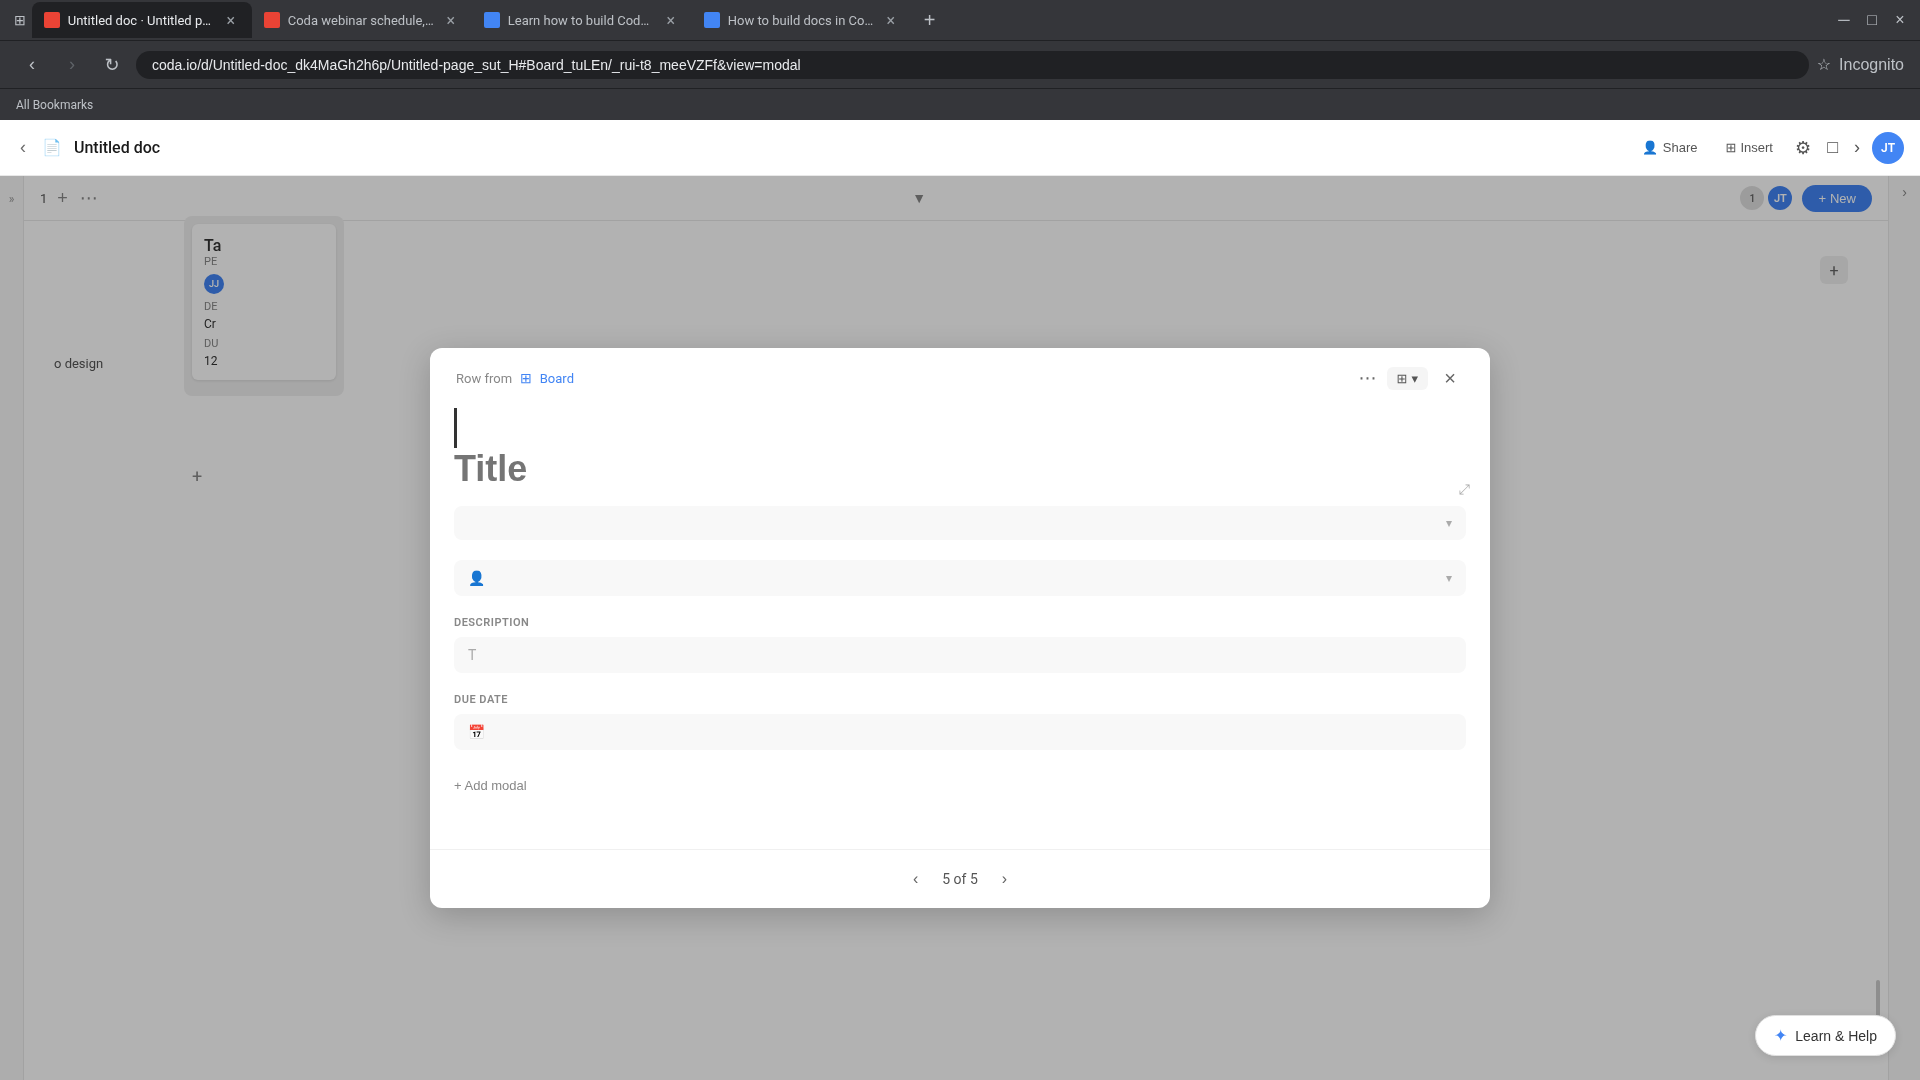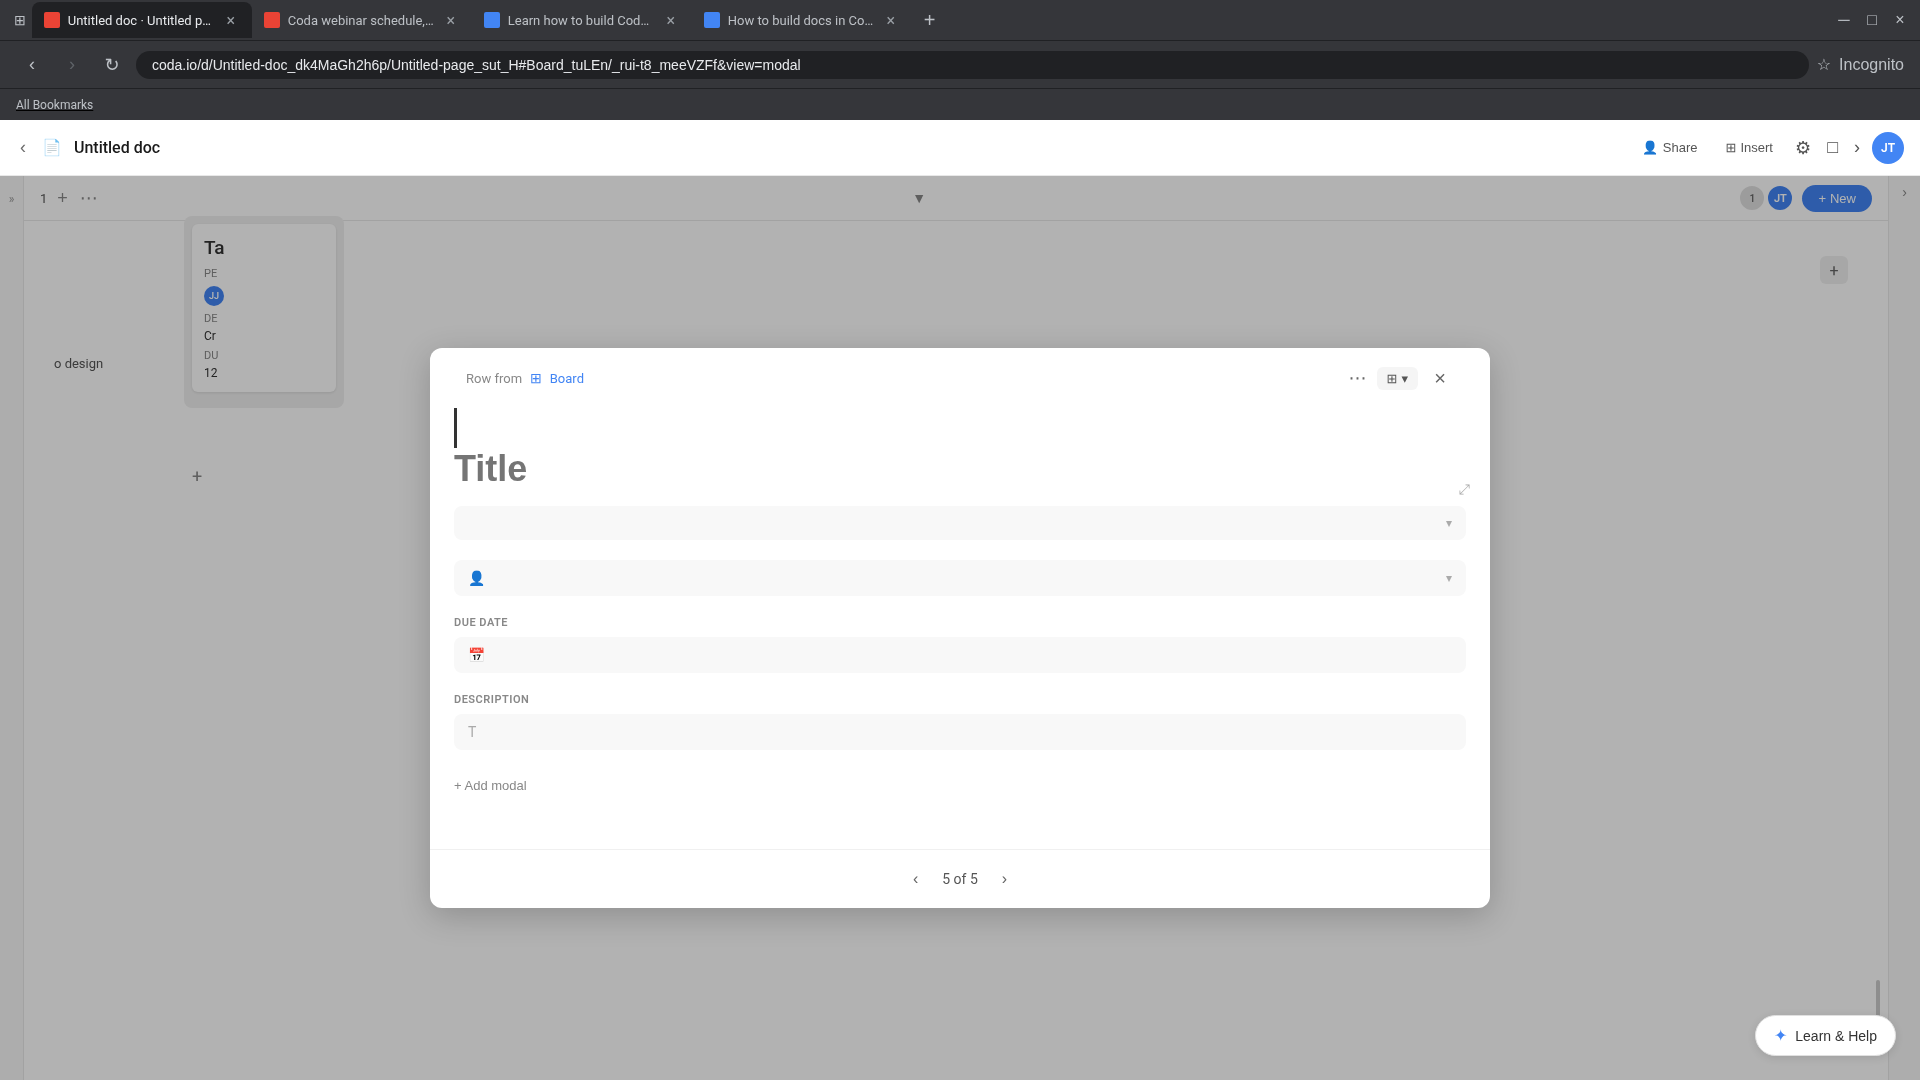--- a/index.html
+++ b/index.html
@@ -23,21 +23,21 @@
     .window-controls { margin-left: auto; display: flex; align-items: center; gap: 4px; }
     .win-btn { width: 24px; height: 24px; border: none; background: none; color: #bdc1c6; cursor: pointer; font-size: 16px; display: flex; align-items: center; justify-content: center; }
 
     
     .address-bar { display: flex; align-items: center; background: #35363a; height: 48px; padding: 0 16px; gap: 8px; border-top: 1px solid #202124; }
     .nav-btn { background: none; border: none; color: #bdc1c6; cursor: pointer; font-size: 18px; padding: 4px; border-radius: 50%; width: 32px; height: 32px; display: flex; align-items: center; justify-content: center; }
     .nav-btn:disabled { color: #5f6368; cursor: default; }
     .address-input { flex: 1; background: #202124; border: none; border-radius: 20px; color: #e8eaed; font-size: 14px; padding: 6px 16px; outline: none; }
     .address-right { display: flex; align-items: center; gap: 8px; }
     .bookmark-btn, .profile-btn, .incognito-btn { background: none; border: none; color: #bdc1c6; cursor: pointer; font-size: 16px; display: flex; align-items: center; gap: 4px; }
-    .bookmarks-bar { background: #35363a; height: 32px; padding: 0 16px; display: flex; align-items: center; gap: 8px; border-top: 1px solid #202124; text-decoration: underline; }
+    .bookmarks-bar { background: #35363a; height: 32px; padding: 0 16px; display: flex; align-items: center; gap: 8px; border-top: 1px solid #202124; }
     .bookmarks-bar-item { color: #bdc1c6; font-size: 12px; display: flex; align-items: center; gap: 4px; cursor: pointer; }
 
     
     .app-area { flex: 1; background: #ffffff; display: flex; flex-direction: column; position: relative; }
 
     
     .app-topbar { display: flex; align-items: center; height: 56px; padding: 0 16px; border-bottom: 1px solid #e8e8e8; gap: 12px; flex-shrink: 0; }
     .back-btn { background: none; border: none; color: #6c6c6c; cursor: pointer; font-size: 18px; padding: 4px; border-radius: 4px; }
     .doc-icon { color: #6c6c6c; font-size: 16px; }
     .doc-title { font-size: 16px; color: #1a1a1a; font-weight: 500; }
@@ -72,21 +72,21 @@
     .filter-btn { background: none; border: none; color: #888; cursor: pointer; font-size: 14px; display: flex; align-items: center; gap: 4px; margin-left: auto; }
     .new-btn { background: #4285f4; color: white; border: none; border-radius: 20px; padding: 6px 16px; font-size: 13px; cursor: pointer; display: flex; align-items: center; gap: 4px; }
     .board-user-avatars { display: flex; align-items: center; }
     .board-avatar { width: 28px; height: 28px; border-radius: 50%; color: white; font-size: 11px; font-weight: 600; display: flex; align-items: center; justify-content: center; border: 2px solid white; }
 
     
     .modal-overlay { position: absolute; top: 0; left: 0; right: 0; bottom: 0; background: rgba(0,0,0,0.3); z-index: 100; }
 
     
     .modal { position: absolute; top: 50%; left: 50%; transform: translate(-50%, -50%); background: white; border-radius: 12px; width: 1060px; min-height: 560px; z-index: 200; box-shadow: 0 8px 32px rgba(0,0,0,0.2); display: flex; flex-direction: column; }
-    .modal-header { display: flex; align-items: center; padding: 16px 36px 8px; gap: 8px; }
+    .modal-header { display: flex; align-items: center; padding: 16px 26px 8px; gap: 8px; }
     .row-from-label { font-size: 13px; color: #888; }
     .board-icon { color: #4285f4; font-size: 14px; }
     .board-link { font-size: 13px; color: #4285f4; cursor: pointer; text-decoration: none; }
     .modal-header-right { margin-left: auto; display: flex; align-items: center; gap: 8px; }
     .modal-more-btn { background: none; border: none; color: #666; cursor: pointer; font-size: 18px; padding: 2px; }
     .modal-view-btn { background: #f5f5f5; border: none; border-radius: 6px; padding: 4px 10px; font-size: 13px; color: #555; cursor: pointer; display: flex; align-items: center; gap: 4px; }
     .modal-close-btn { background: none; border: none; color: #666; cursor: pointer; font-size: 20px; border-radius: 50%; width: 28px; height: 28px; display: flex; align-items: center; justify-content: center; }
 
     .modal-title-area { padding: 8px 24px 16px; position: relative; }
     .title-cursor { width: 3px; height: 40px; background: #333; display: inline-block; vertical-align: middle; margin-right: 4px; }
@@ -220,21 +220,21 @@
             </div>
             <button class="new-btn">
               <span>+</span>
               <span>New</span>
             </button>
           </div>
         </div>
 
         <div class="board-col">
           <div class="board-card">
-            <div style="font-size: 19px; font-weight: 500; color: #333; margin-bottom: 8px;">Ta</div>
+            <div style="font-size: 16px; font-weight: 500; color: #333; ">Ta</div>
             <div class="card-label">PE</div>
             <div class="card-avatar-small" style="margin-bottom: 6px;">JJ</div>
             <div class="card-label">DE</div>
             <div class="card-value">Cr</div>
             <div class="card-label" style="margin-top: 6px;">DU</div>
             <div class="card-value">12</div>
           </div>
         </div>
 
         <div style="position: absolute; left: 30px; top: 180px; font-size: 13px; color: #555;">o design</div>
@@ -284,30 +284,30 @@
 
           <div class="field-section">
             <div class="field-empty">
               <span class="field-icon">👤</span>
               <span style="flex:1;"></span>
               <span class="field-chevron">▾</span>
             </div>
           </div>
 
           <div class="field-section">
+            <div class="field-label">DESCRIPTION</div>
+            <div class="field-empty" style="background: #f8f8f8; border-radius: 8px; padding: 10px 14px;">
+              <span class="field-icon">T</span>
+            </div>
+          </div>
+
+          <div class="field-section">
             <div class="field-label">DUE DATE</div>
             <div class="field-empty" style="background: #f8f8f8; border-radius: 8px; padding: 10px 14px;">
               <span class="field-icon">📅</span>
-            </div>
-          </div>
-
-          <div class="field-section">
-            <div class="field-label">DESCRIPTION</div>
-            <div class="field-empty" style="background: #f8f8f8; border-radius: 8px; padding: 10px 14px;">
-              <span class="field-icon">T</span>
             </div>
           </div>
 
           <button class="add-column-btn">
             <span>+ Add modal</span>
           </button>
 
         </div>
 
         <div class="modal-footer">

